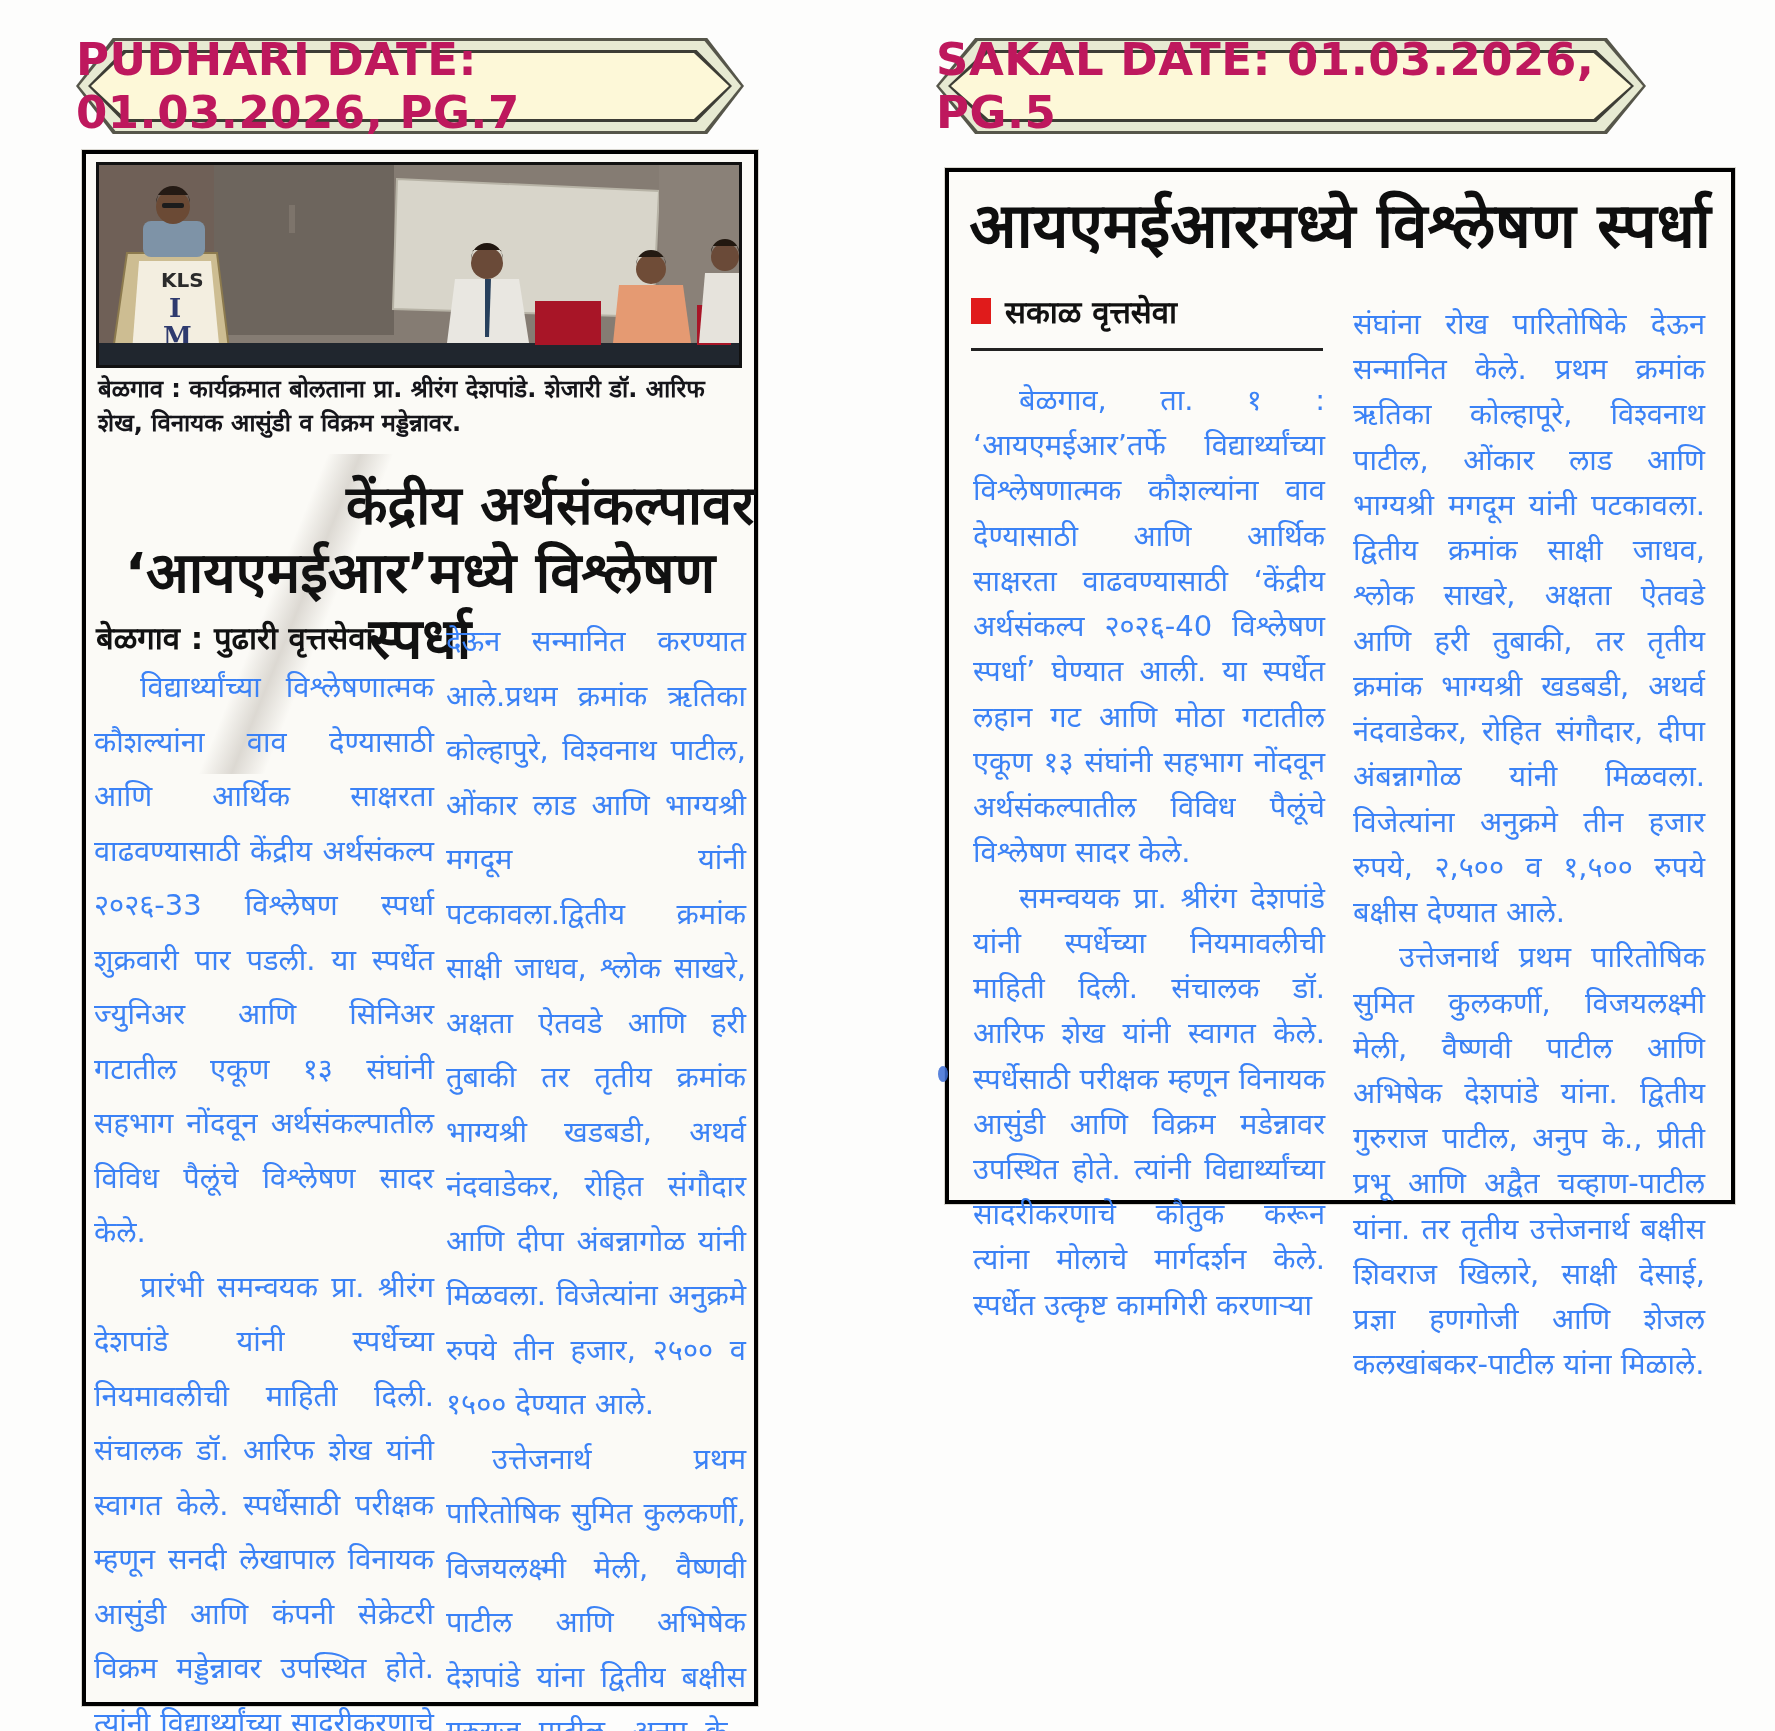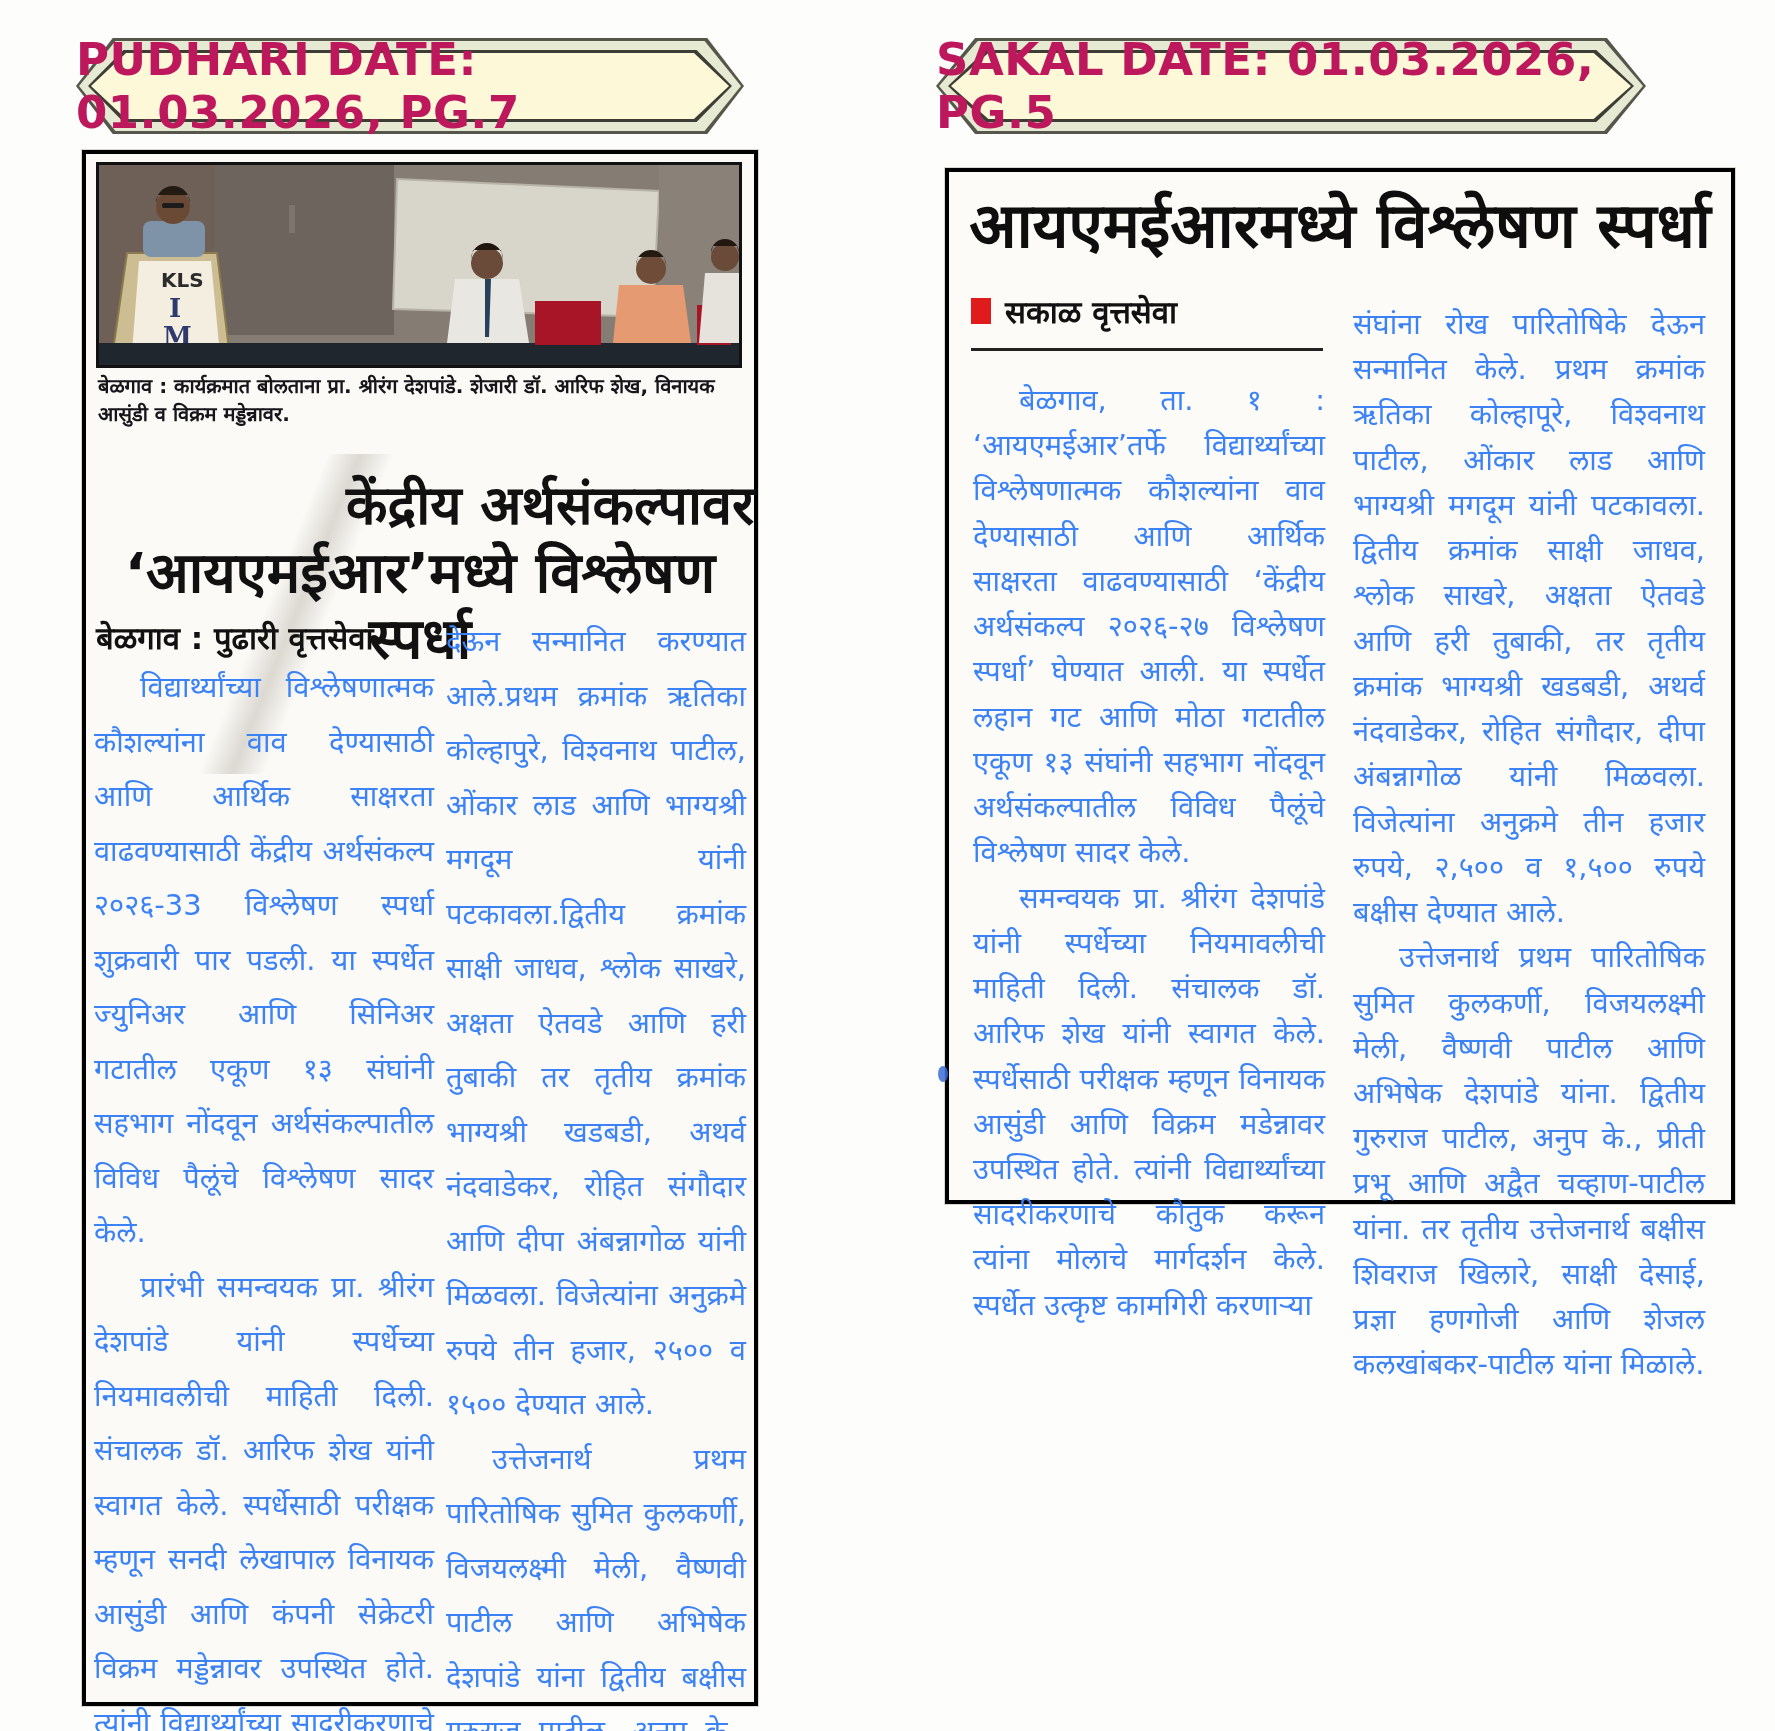--- a/index.html
+++ b/index.html
@@ -16,21 +16,21 @@
   .oct.l4{inset:15px;background:#fdf8d8;}
   .banner-text{
     position:absolute;inset:0;display:flex;align-items:center;justify-content:center;
     font-weight:700;font-size:45px;letter-spacing:.5px;color:#be185d;
   }
   
   .clipframe{position:absolute;background:#fbfaf6;border:4px solid #000000;box-shadow:0 0 0 1px #d8d6cf;}
   
   .photo-frame{position:absolute;border:3px solid #111;background:#8a8178;}
   .caption{
-    position:absolute;font-weight:700;font-size:20px;line-height:1.42;color:#15151a;text-align:left;
+    position:absolute;font-weight:700;font-size:24px;line-height:1.42;color:#15151a;text-align:left;
   }
   .headline-l{position:absolute;width:100%;text-align:center;font-weight:700;color:#111;}
   .crease{position:absolute;pointer-events:none;
     background:linear-gradient(112deg,transparent 44%,rgba(140,130,118,.28) 50%,transparent 56%);}
   .dateline{position:absolute;font-weight:700;font-size:31px;color:#111;}
   .bodycol{position:absolute;font-size:29px;text-align:justify;color:#3b82f6;}
   .bodycol p{margin:0;text-indent:46px;}
   .bodycol.continuation p:first-child{text-indent:0;}
   .lh-left{line-height:1.88;}
   .lh-right{line-height:1.56;}
@@ -131,21 +131,21 @@
 
     <div class="headline-r" style="top:18px;font-size:62px;line-height:1.15;">आयएमईआरमध्ये विश्लेषण स्पर्धा</div>
 
     <div class="byline" style="left:22px;top:118px;">
       <span class="byline-sq" style="background:#e01b1b;"></span>
       <span>सकाळ वृत्तसेवा</span>
     </div>
     <div class="byrule" style="left:22px;top:176px;width:352px;"></div>
 
     <div class="bodycol lh-right" style="left:24px;top:206px;width:352px;">
-        <p>बेळगाव, ता. १ : ‘आयएमईआर’तर्फे विद्यार्थ्यांच्या विश्लेषणात्मक कौशल्यांना वाव देण्यासाठी आणि आर्थिक साक्षरता वाढवण्यासाठी ‘केंद्रीय अर्थसंकल्प २०२६-२७ विश्लेषण स्पर्धा’ घेण्यात आली. या स्पर्धेत लहान गट आणि मोठा गटातील एकूण १३ संघांनी सहभाग नोंदवून अर्थसंकल्पातील विविध पैलूंचे विश्लेषण सादर केले.</p>
+        <p>बेळगाव, ता. १ : ‘आयएमईआर’तर्फे विद्यार्थ्यांच्या विश्लेषणात्मक कौशल्यांना वाव देण्यासाठी आणि आर्थिक साक्षरता वाढवण्यासाठी ‘केंद्रीय अर्थसंकल्प २०२६-40 विश्लेषण स्पर्धा’ घेण्यात आली. या स्पर्धेत लहान गट आणि मोठा गटातील एकूण १३ संघांनी सहभाग नोंदवून अर्थसंकल्पातील विविध पैलूंचे विश्लेषण सादर केले.</p>
         <p>समन्वयक प्रा. श्रीरंग देशपांडे यांनी स्पर्धेच्या नियमावलीची माहिती दिली. संचालक डॉ. आरिफ शेख यांनी स्वागत केले. स्पर्धेसाठी परीक्षक म्हणून विनायक आसुंडी आणि विक्रम मडेन्नावर उपस्थित होते. त्यांनी विद्यार्थ्यांच्या सादरीकरणाचे कौतुक करून त्यांना मोलाचे मार्गदर्शन केले. स्पर्धेत उत्कृष्ट कामगिरी करणाऱ्या</p>
       </div>
     <div class="bodycol lh-right continuation" style="left:404px;top:130px;width:352px;">
         <p>संघांना रोख पारितोषिके देऊन सन्मानित केले. प्रथम क्रमांक ऋतिका कोल्हापूरे, विश्वनाथ पाटील, ओंकार लाड आणि भाग्यश्री मगदूम यांनी पटकावला. द्वितीय क्रमांक साक्षी जाधव, श्लोक साखरे, अक्षता ऐतवडे आणि हरी तुबाकी, तर तृतीय क्रमांक भाग्यश्री खडबडी, अथर्व नंदवाडेकर, रोहित संगौदार, दीपा अंबन्नागोळ यांनी मिळवला. विजेत्यांना अनुक्रमे तीन हजार रुपये, २,५०० व १,५०० रुपये बक्षीस देण्यात आले.</p>
         <p>उत्तेजनार्थ प्रथम पारितोषिक सुमित कुलकर्णी, विजयलक्ष्मी मेली, वैष्णवी पाटील आणि अभिषेक देशपांडे यांना. द्वितीय गुरुराज पाटील, अनुप के., प्रीती प्रभू आणि अद्वैत चव्हाण-पाटील यांना. तर तृतीय उत्तेजनार्थ बक्षीस शिवराज खिलारे, साक्षी देसाई, प्रज्ञा हणगोजी आणि शेजल कलखांबकर-पाटील यांना मिळाले.</p>
       </div>
   </div>
 
   <div class="pen-dot" style="left:938px;top:1066px;"></div>
 

